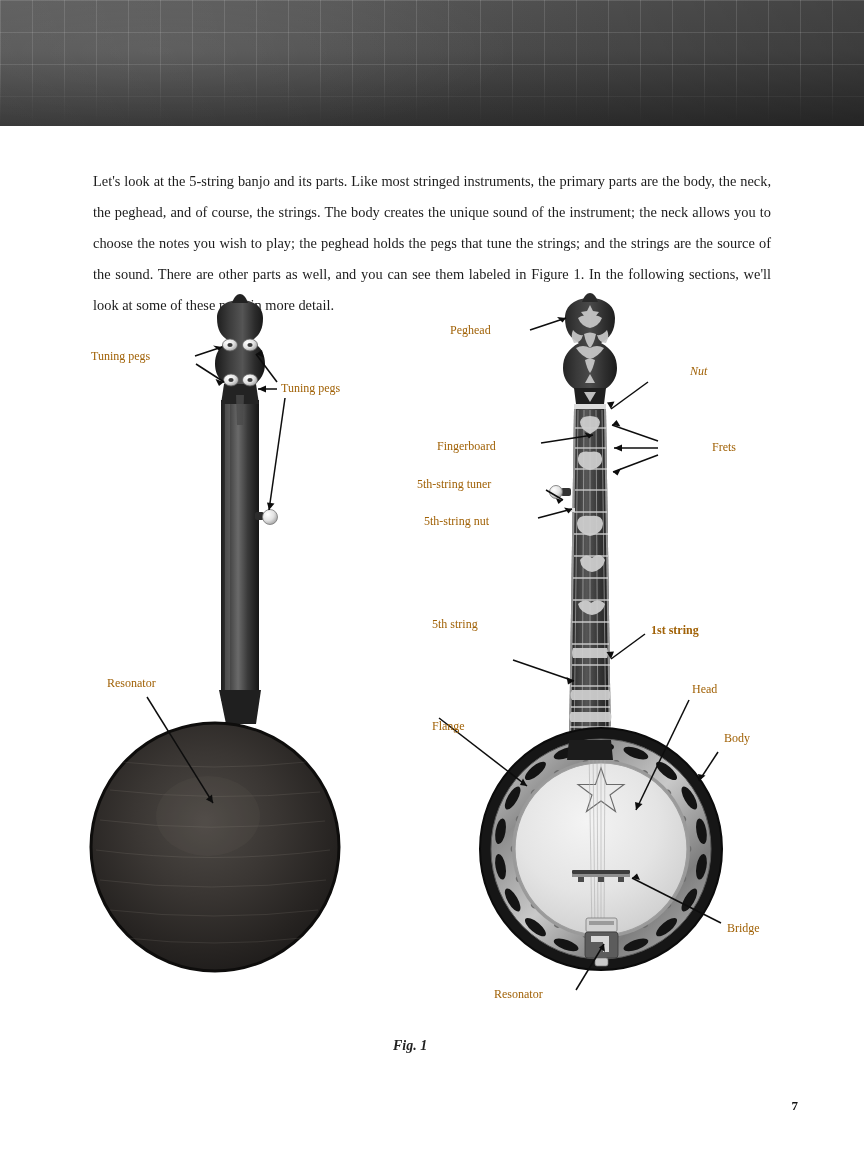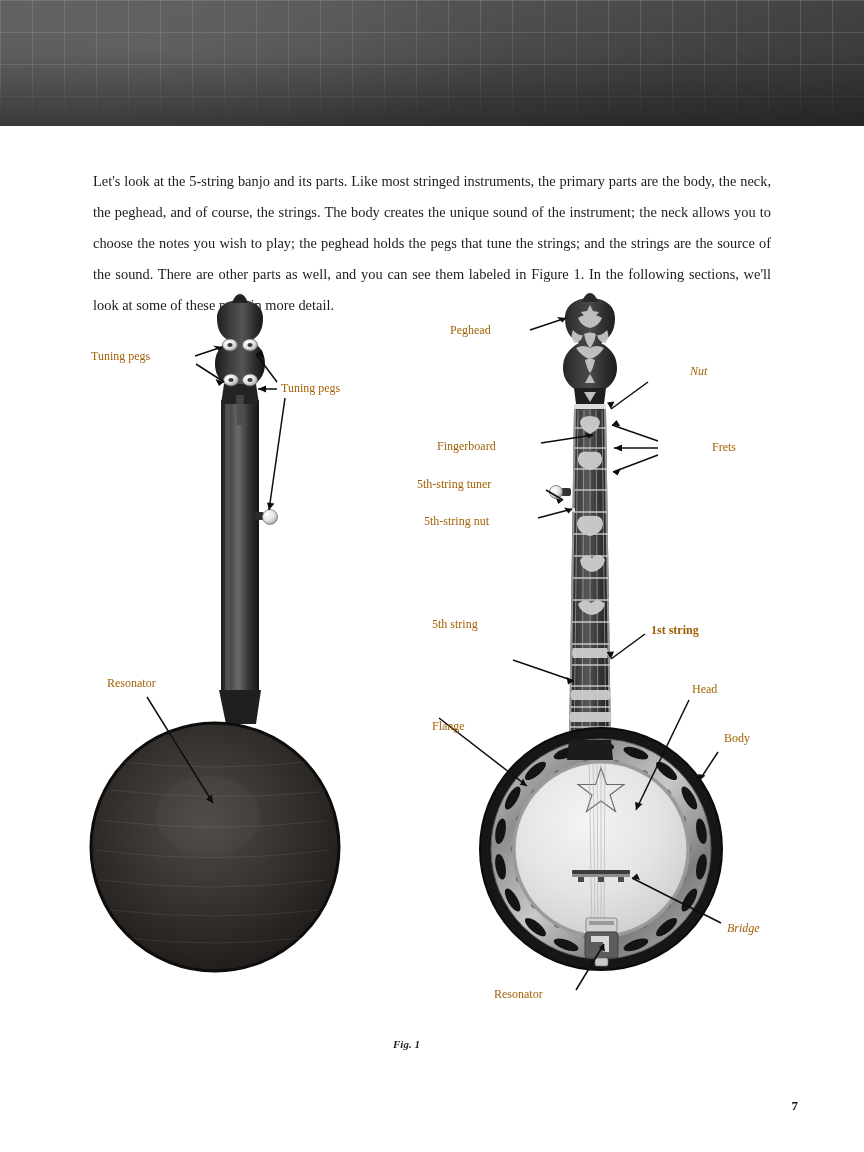--- a/index.html
+++ b/index.html
@@ -62,21 +62,21 @@
     position:absolute;
     font-family:"Liberation Serif", serif;
     font-size:12px;
     line-height:17px;
     color:#a16207;
     white-space:nowrap;
   }
 
   .fig-caption {
     position:absolute; left:393px; top:1038px;
-    font-size:11px; font-style:italic; font-weight:bold; color:#222;
+    font-size:14px; font-style:italic; font-weight:bold; color:#222;
   }
   .folio {
     position:absolute; right:66px; top:1098px;
     font-family:"Liberation Serif", serif;
     font-size:13px; font-weight:bold; color:#111;
   }
 </style>
 </head>
 <body>
 
@@ -490,19 +490,19 @@
 <div class="lbl" style="left:690px; top:363px;font-style:italic;">Nut</div>
 <div class="lbl" style="left:437px; top:438px;">Fingerboard</div>
 <div class="lbl" style="left:664px; top:439px;margin-left:48px;">Frets</div>
 <div class="lbl" style="left:417px; top:476px;">5th-string tuner</div>
 <div class="lbl" style="left:424px; top:513px;">5th-string nut</div>
 <div class="lbl" style="left:432px; top:616px;">5th string</div>
 <div class="lbl" style="left:651px; top:622px;font-weight:bold;">1st string</div>
 <div class="lbl" style="left:432px; top:698px;margin-top:20px;">Flange</div>
 <div class="lbl" style="left:692px; top:681px;">Head</div>
 <div class="lbl" style="left:724px; top:730px;">Body</div>
-<div class="lbl" style="left:727px; top:920px;font-style:italic;">Bridge</div>
+<div class="lbl" style="left:727px; top:920px;">Bridge</div>
 <div class="lbl" style="left:494px; top:986px;">Resonator</div>
 
 <div class="fig-caption">Fig. 1</div>
 </div>
 
 <div class="folio">7</div>
 
 </body></html>

